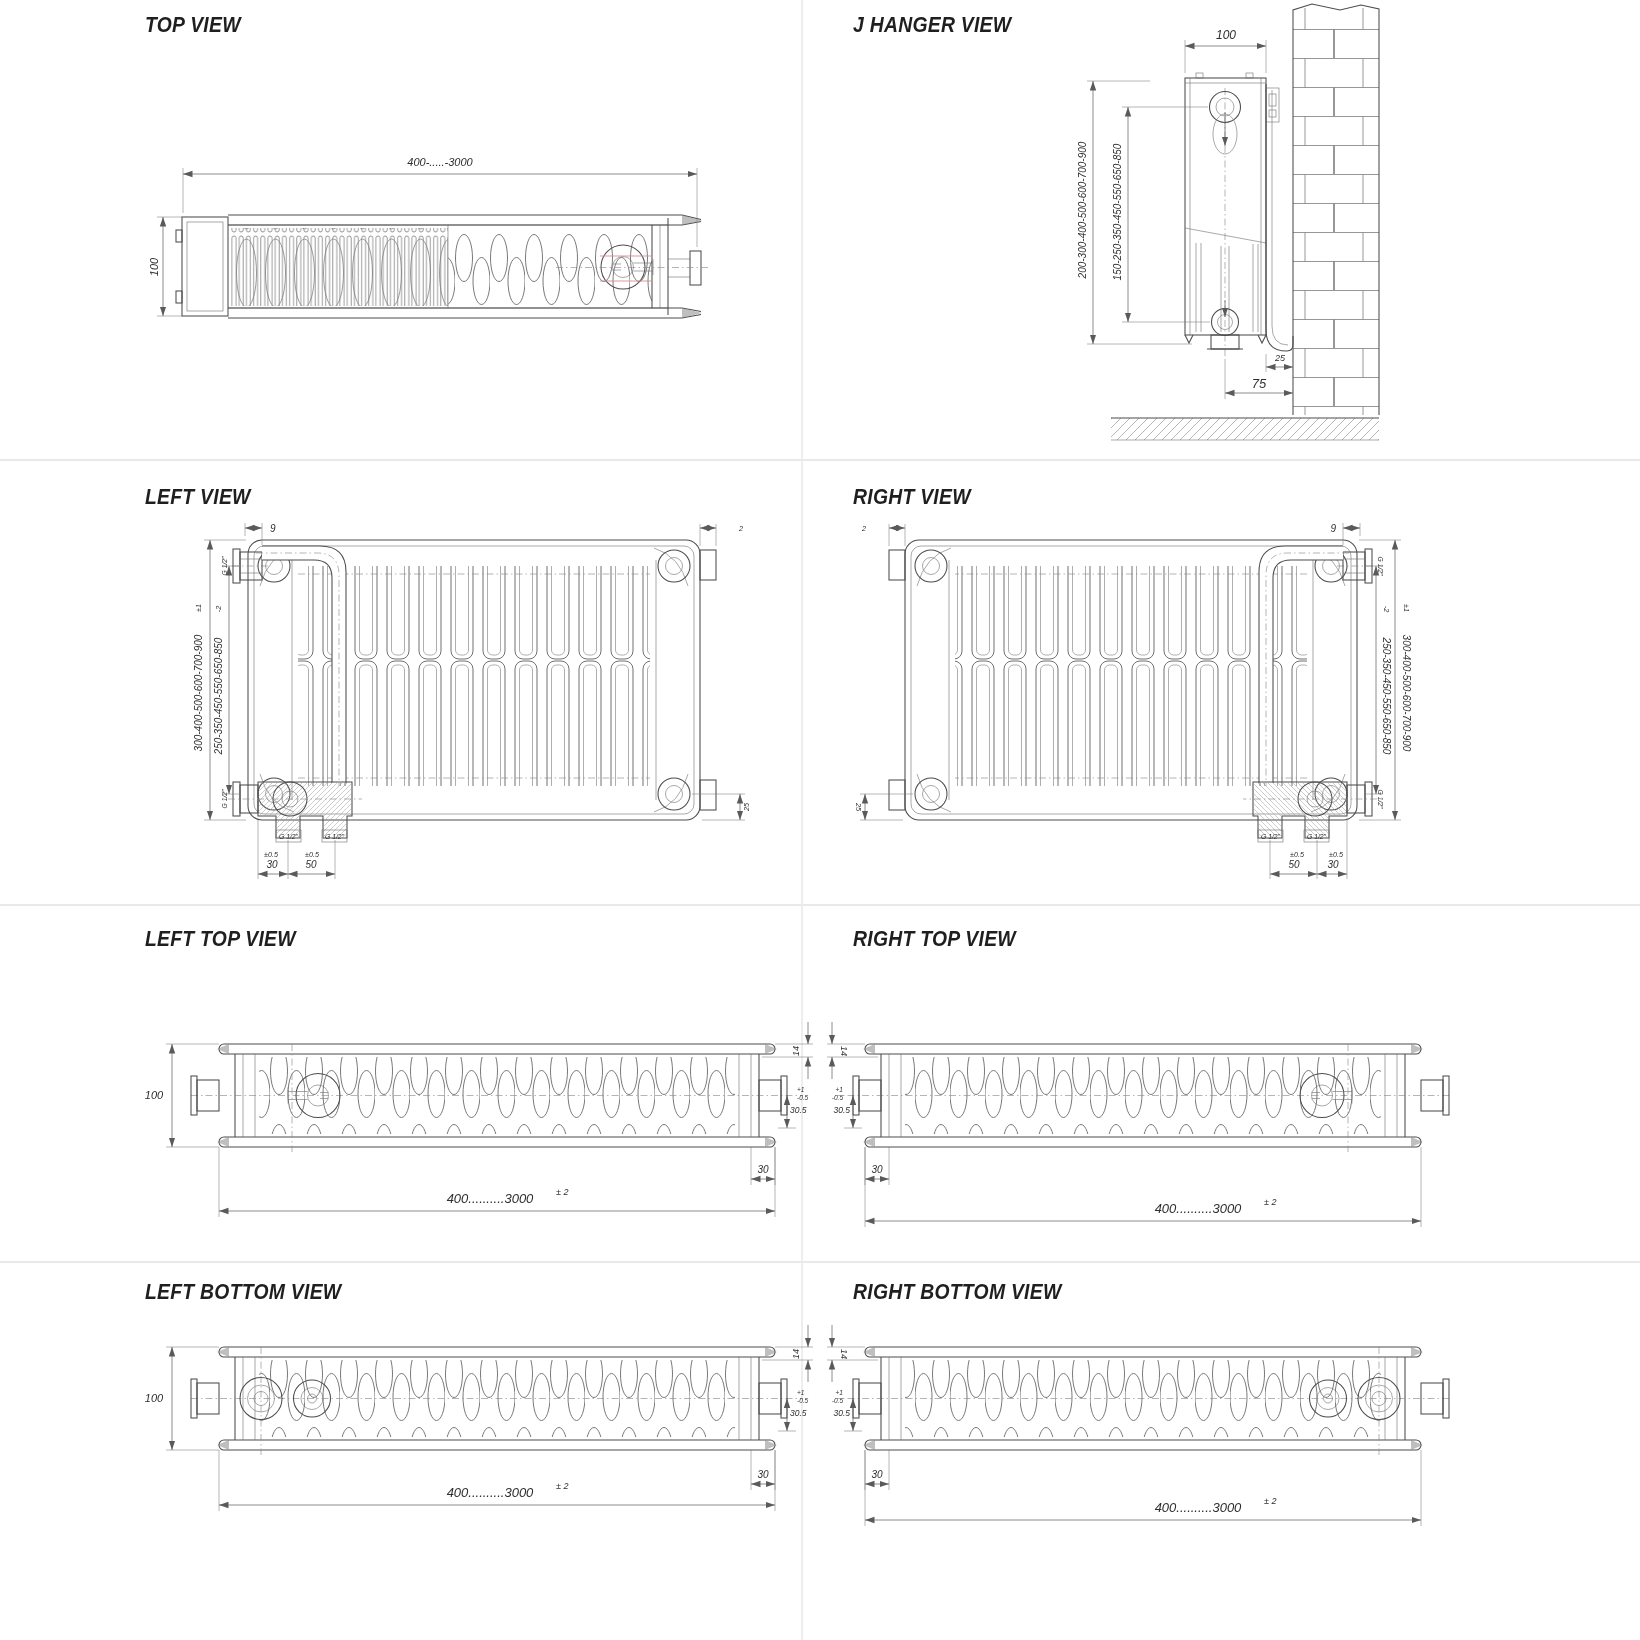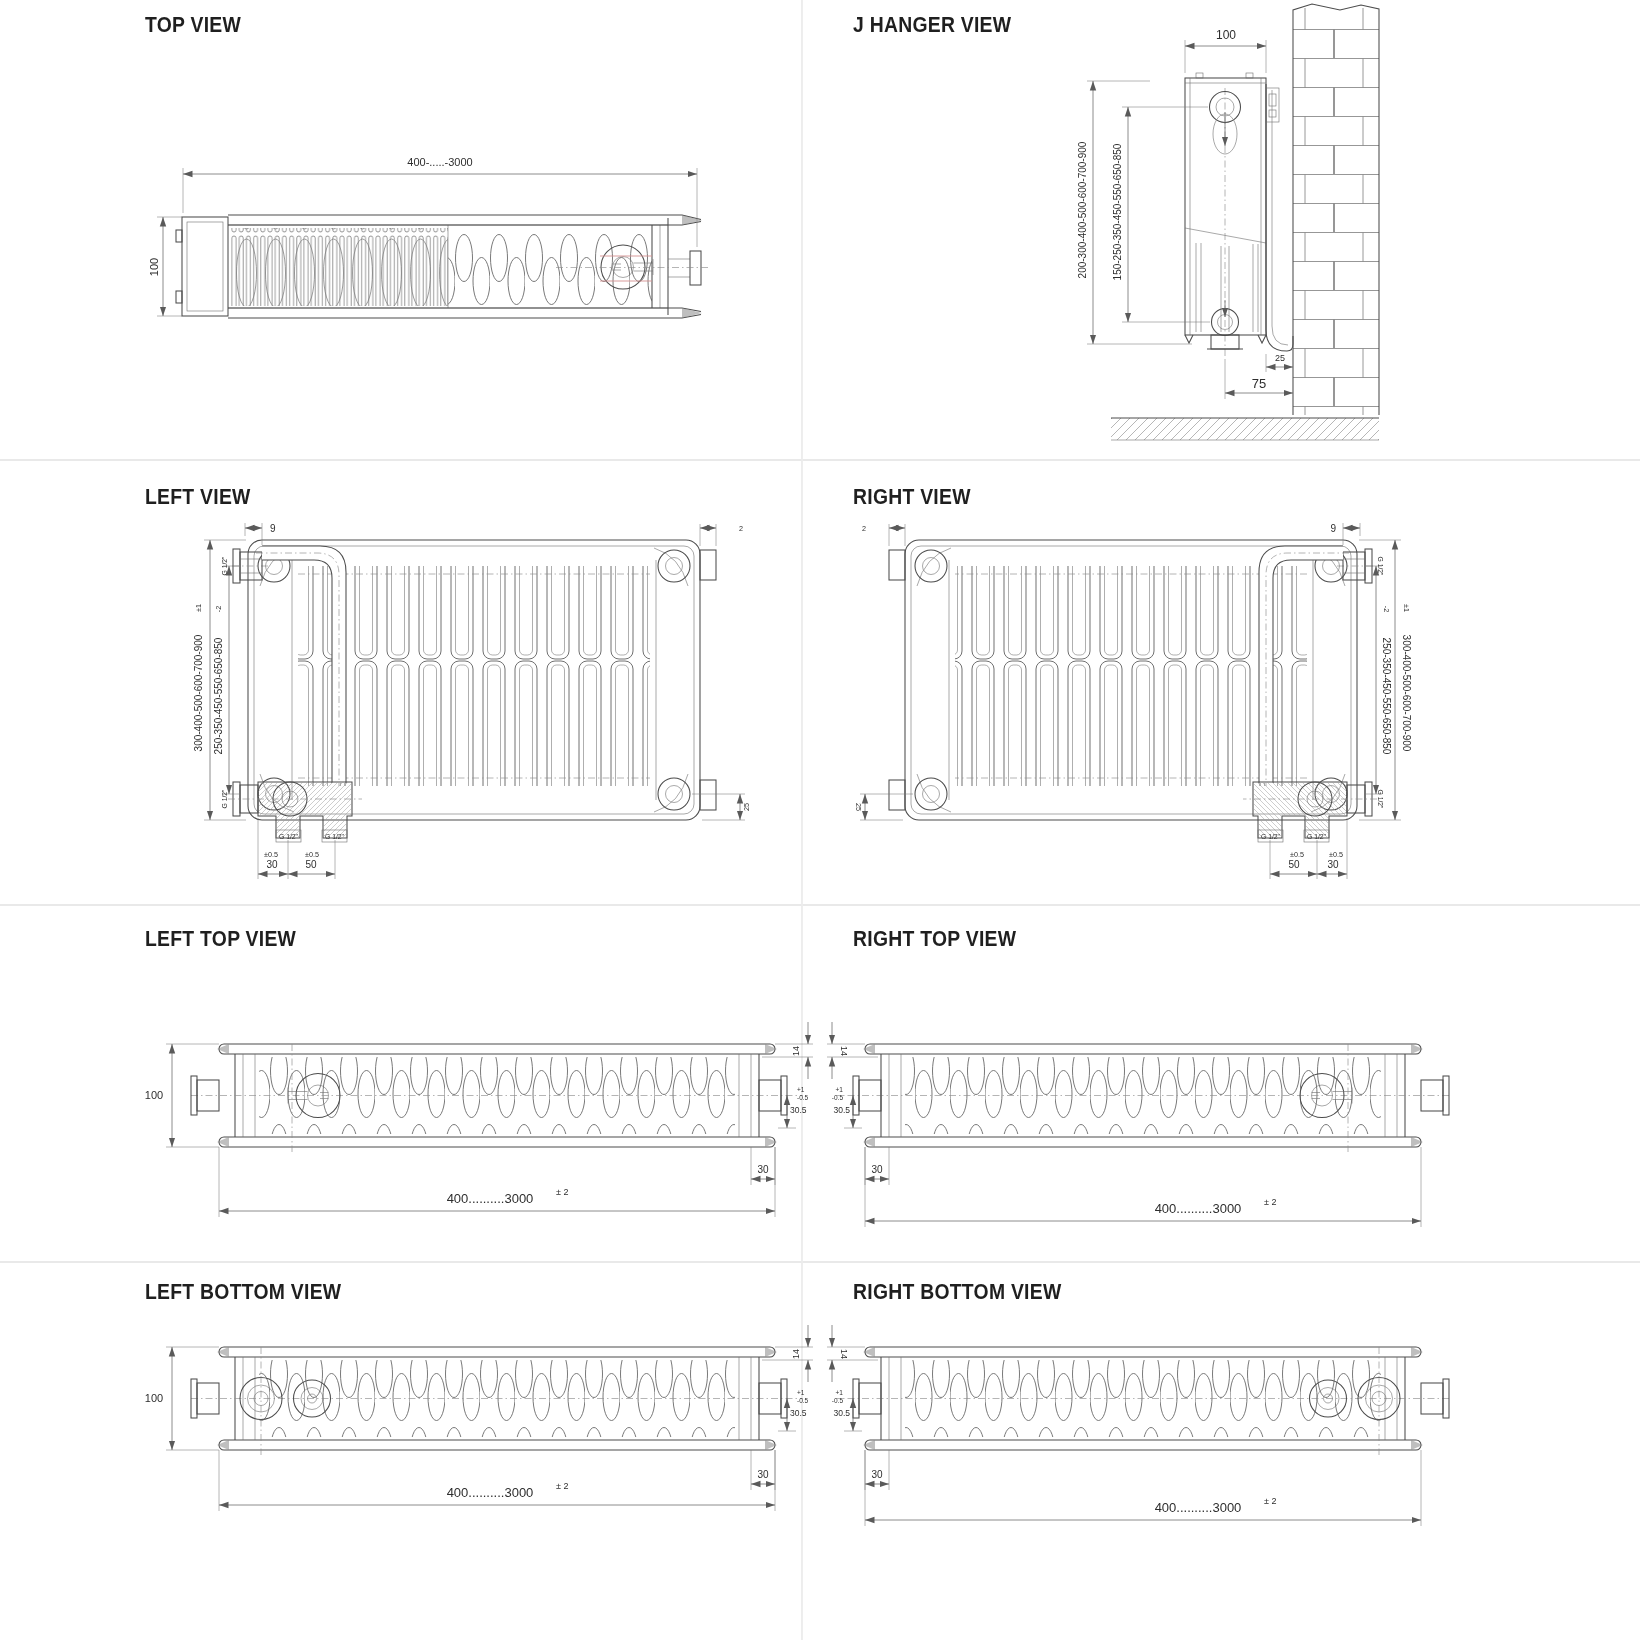--- a/index.html
+++ b/index.html
@@ -1,17 +1,17 @@
 <!DOCTYPE html>
 <html><head>
 <meta charset="utf-8">
 <style>
   html,body{margin:0;padding:0;background:#fff;}
   .page{position:relative;width:1640px;height:1640px;background:#fff;overflow:hidden;
-        font-family:"Liberation Sans",sans-serif;}
+        font-family:"Liberation Sans",sans-serif;font-style:italic;}
   .ptitle{position:absolute;font-weight:800;font-size:22px;letter-spacing:.3px;color:#1f1f1f;
           transform:scaleX(.88);transform-origin:left top;white-space:nowrap;}
   svg{position:absolute;left:0;top:0;}
   svg text{font-family:"Liberation Sans",sans-serif;fill:#2e2e2e;font-size:10.5px;}
   .ln{fill:none;stroke:#4c4c4c;stroke-width:1.05;}
   .tn{fill:none;stroke:#6e6e6e;stroke-width:.6;}
   .cl{fill:none;stroke:#8d8d8d;stroke-width:.65;stroke-dasharray:7 3 1.5 3;}
   .dm{fill:none;stroke:#666;stroke-width:.75;marker-start:url(#ar);marker-end:url(#ar);}
   .da{fill:none;stroke:#666;stroke-width:.75;marker-end:url(#ar);}
   .de{fill:none;stroke:#7a7a7a;stroke-width:.55;}

